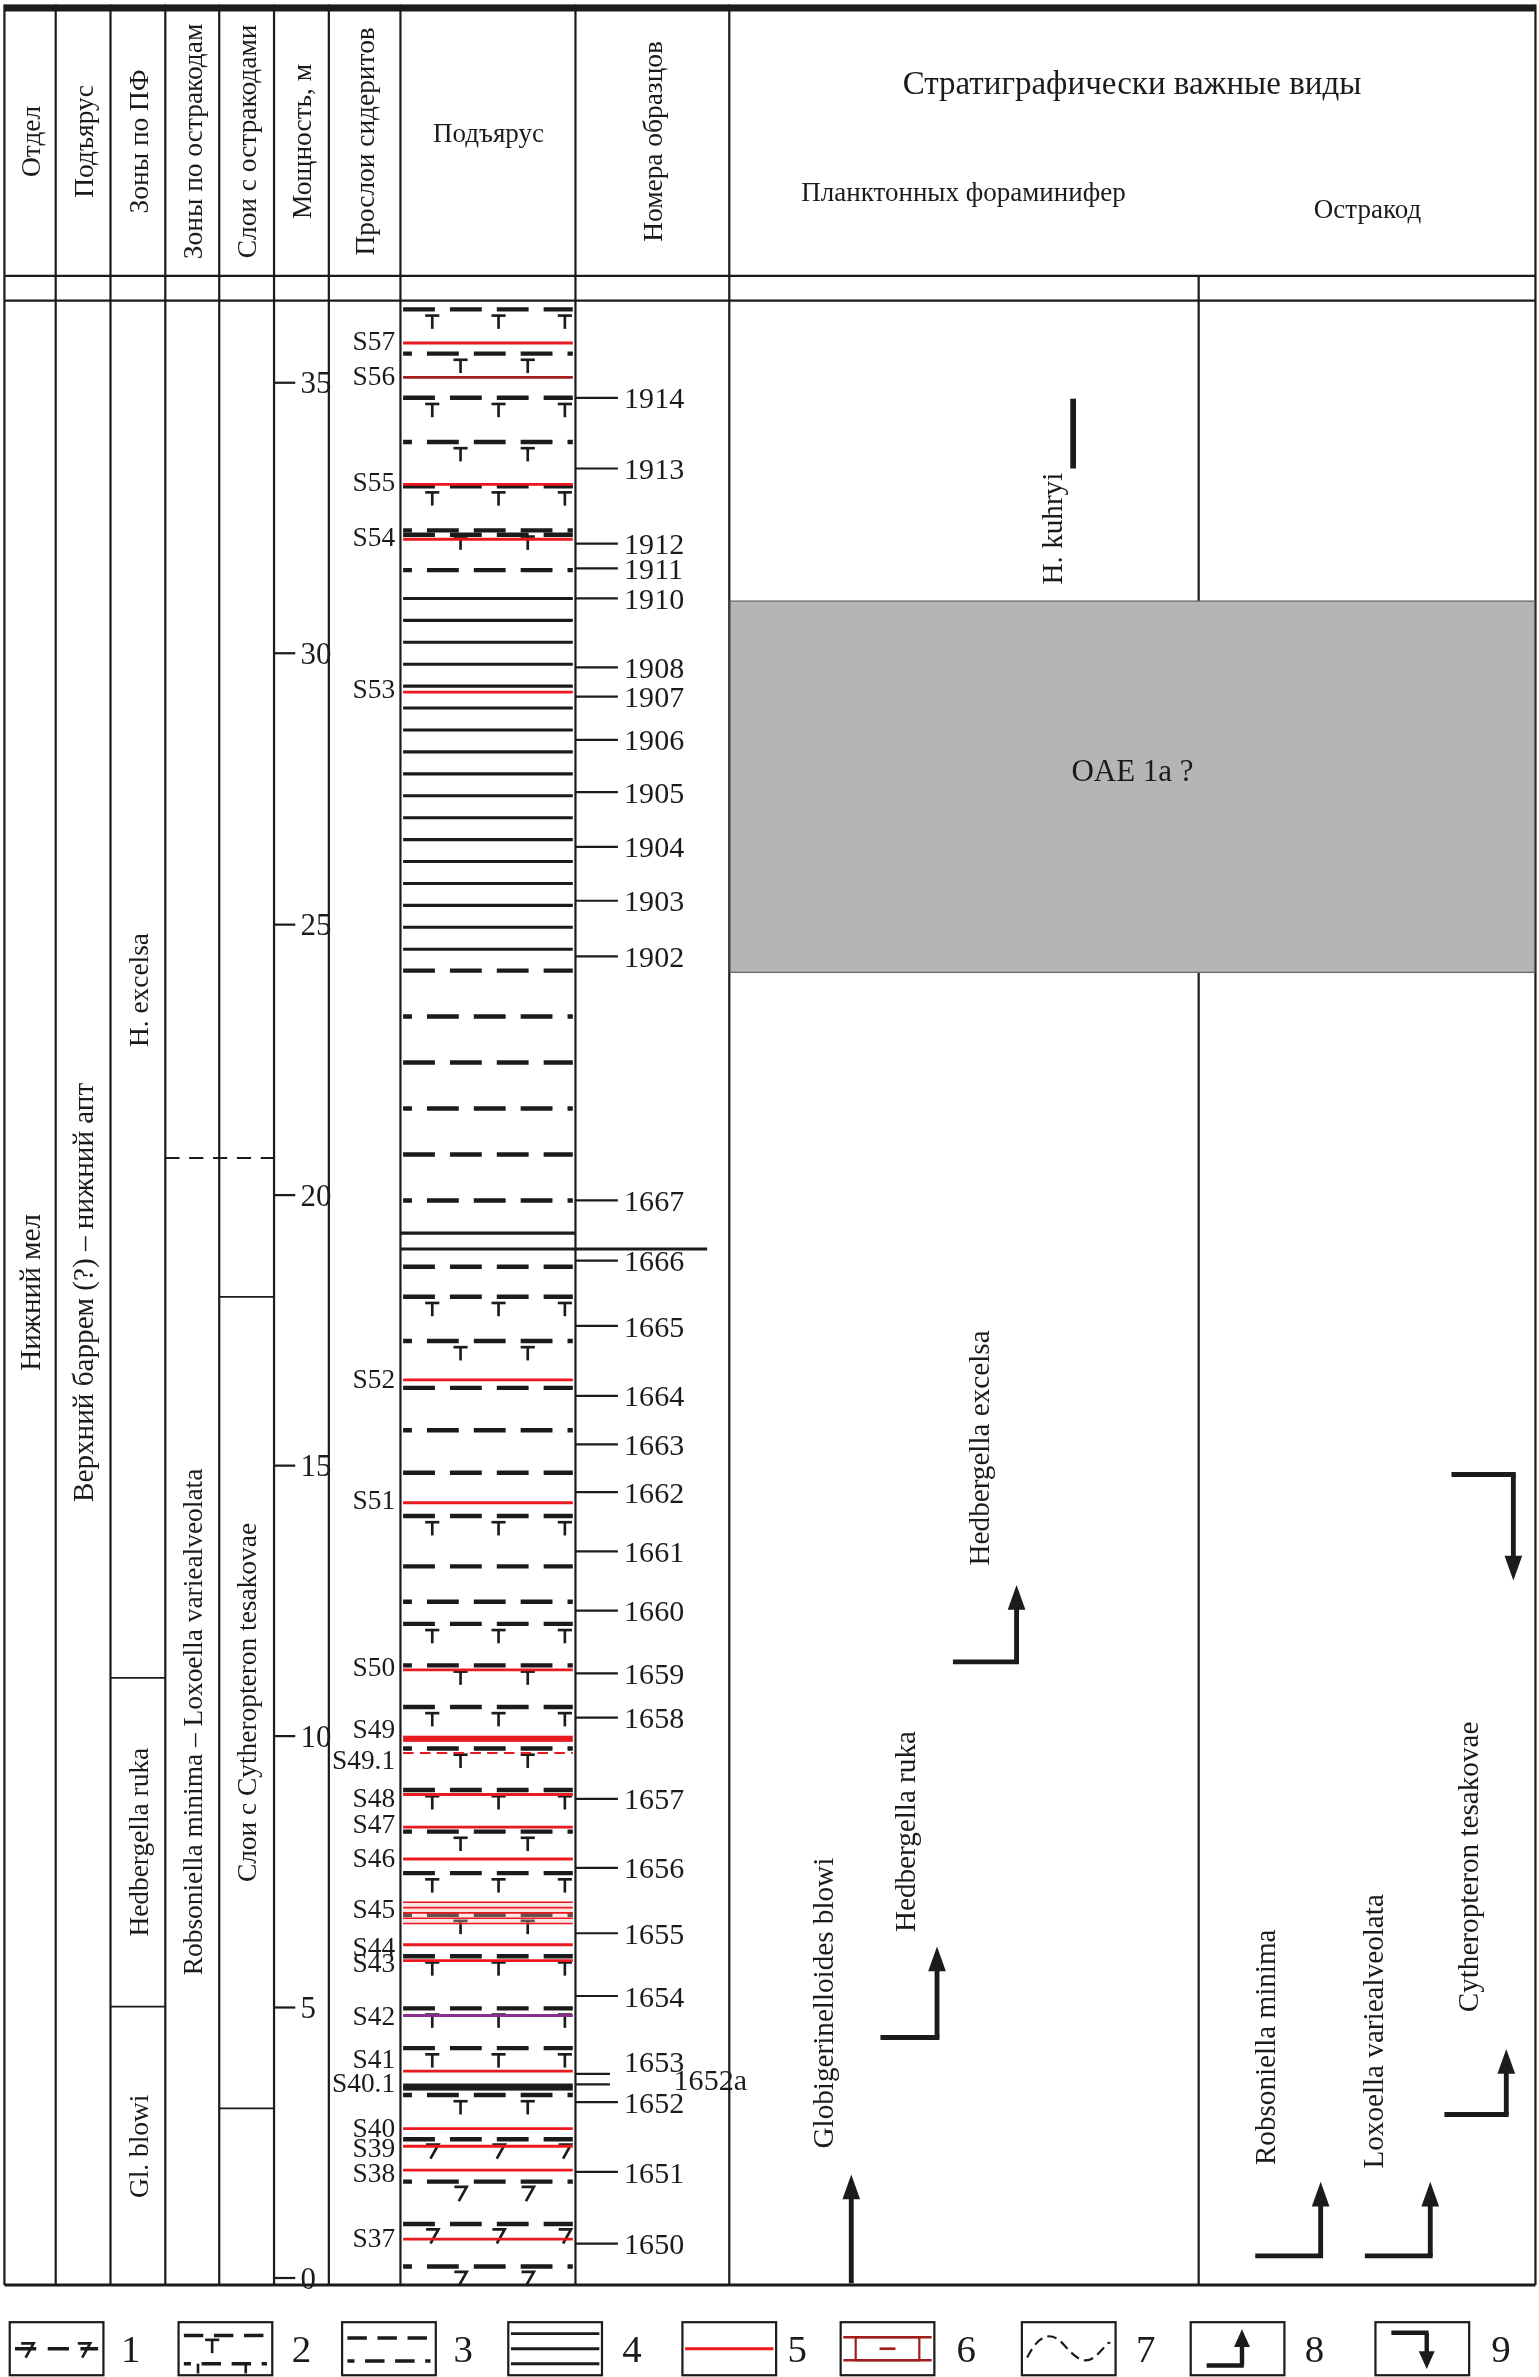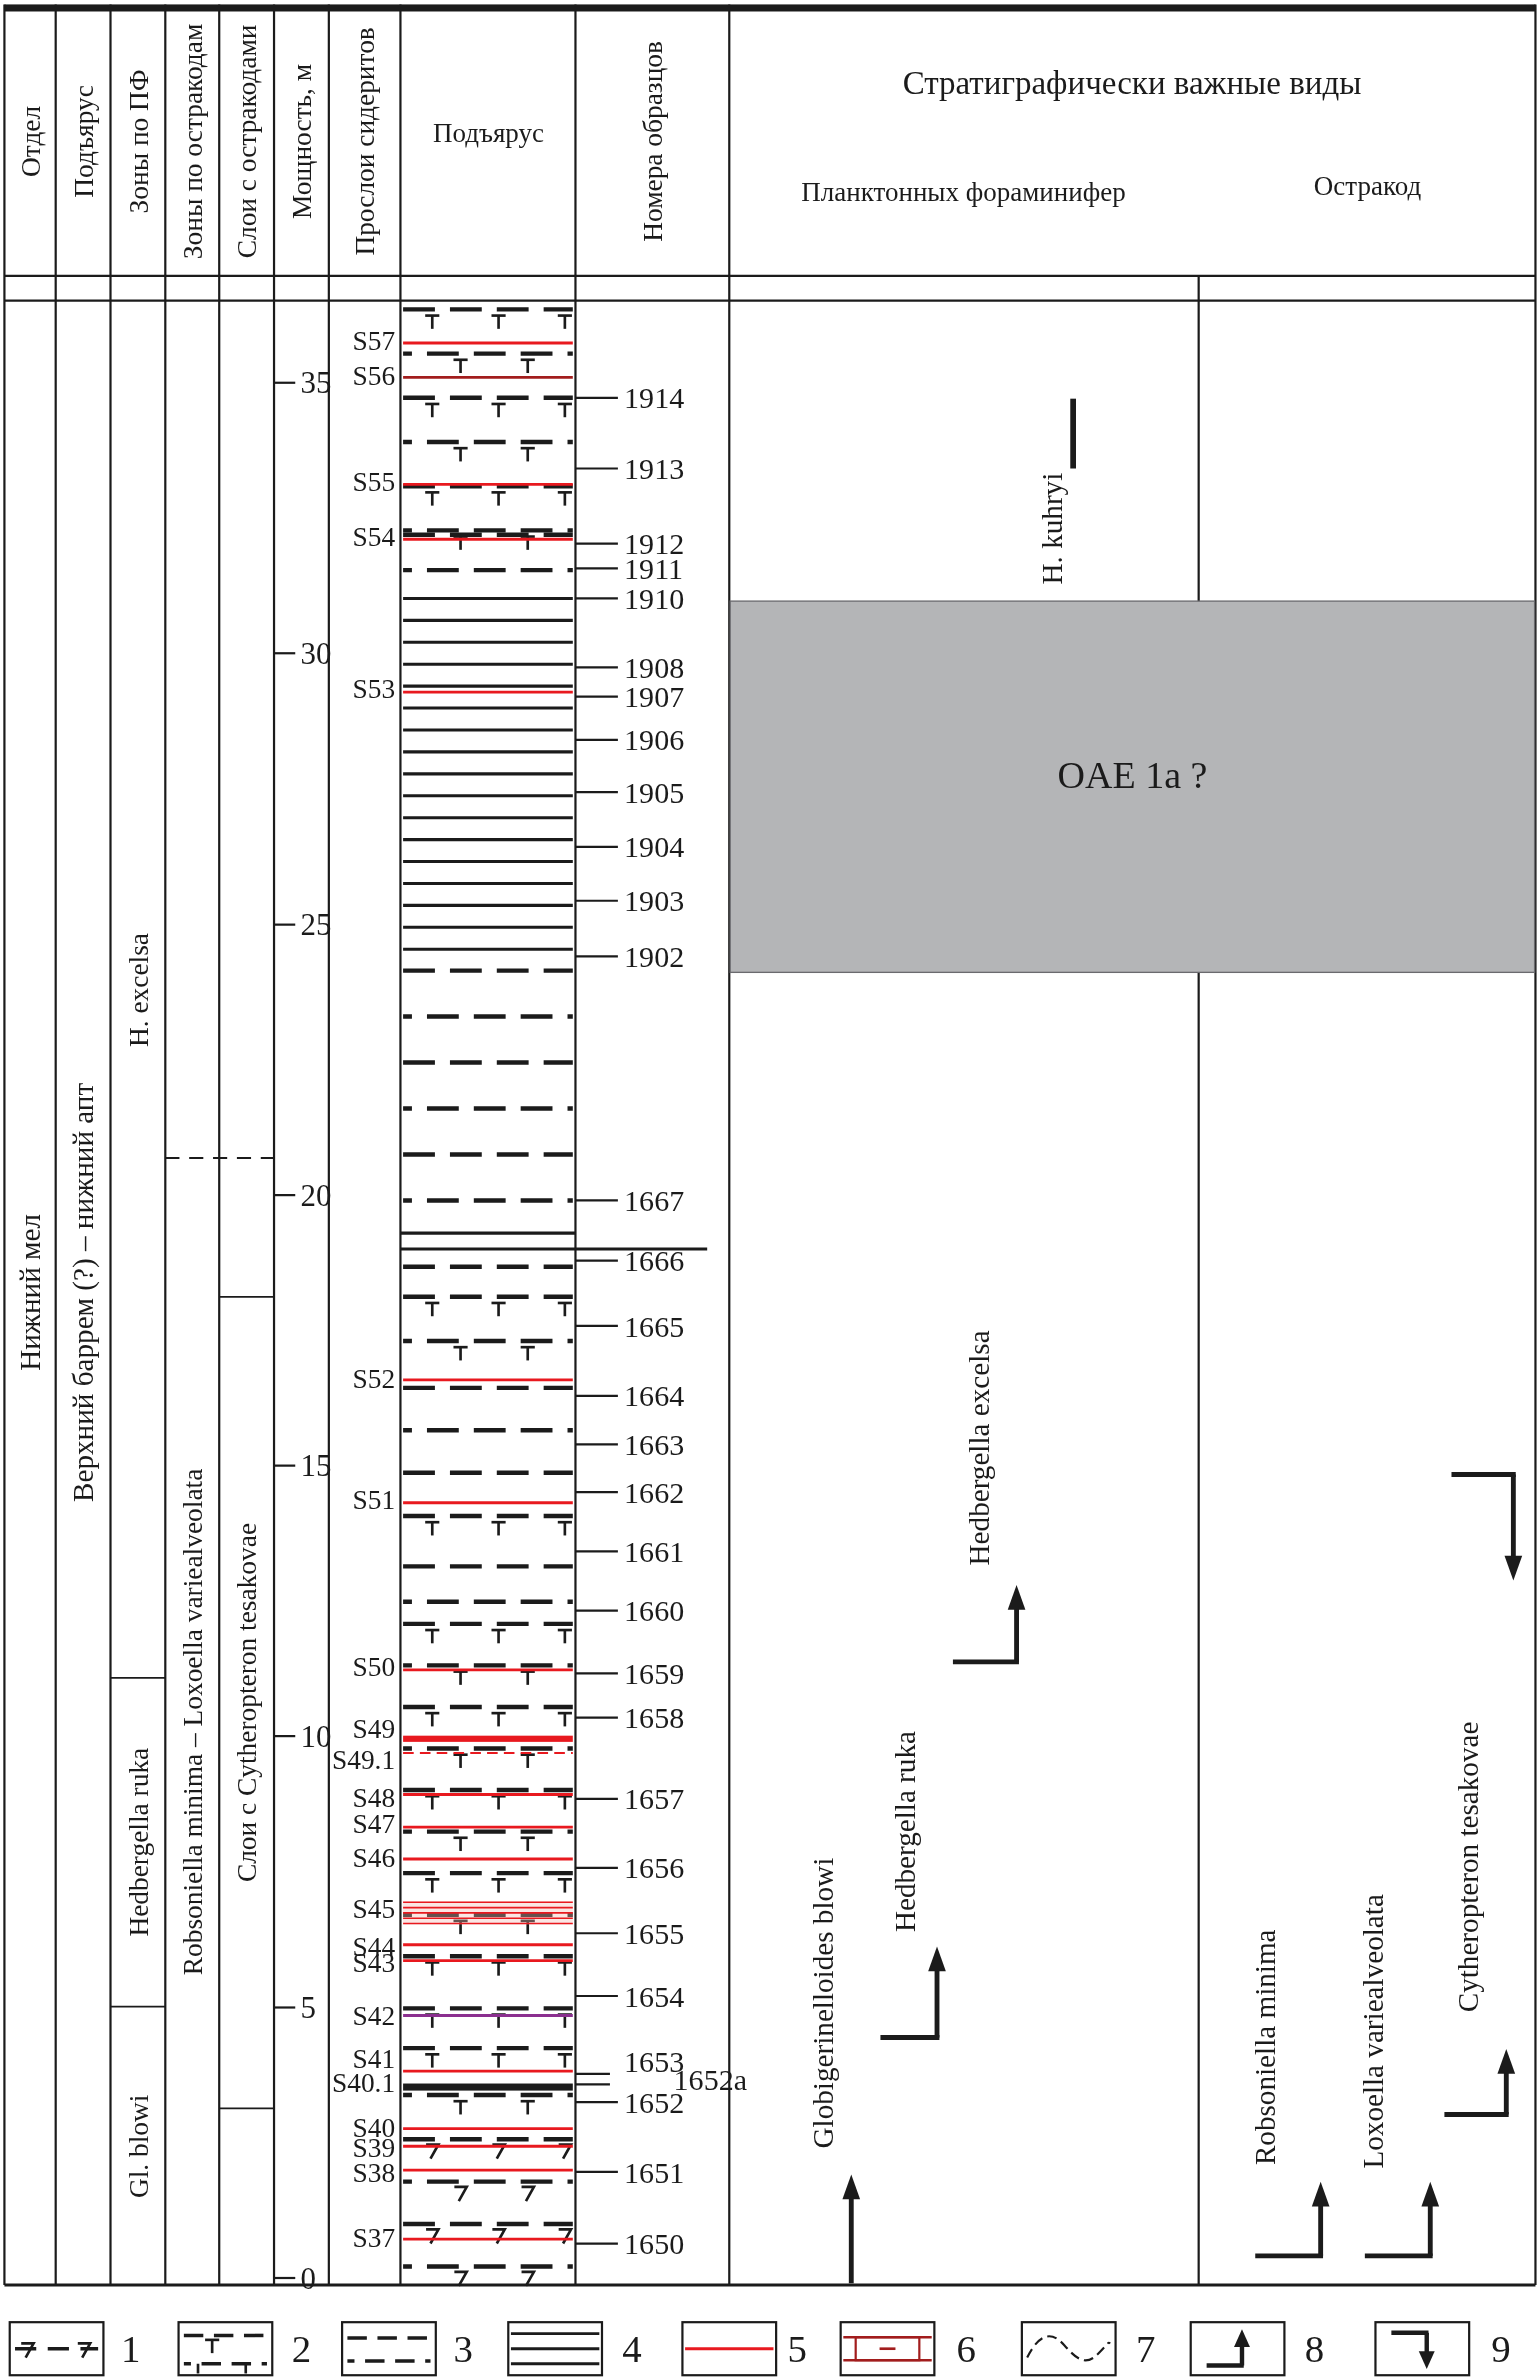--- a/index.html
+++ b/index.html
@@ -5,21 +5,21 @@
   html,body{margin:0;padding:0;background:#fff;}
   .stage{position:relative;width:1539px;height:2377px;background:#fff;overflow:hidden;
          font-family:"Liberation Serif","DejaVu Serif",serif;color:#1b1b1b;}
   .stage svg{position:absolute;left:0;top:0;}
   .ov{position:absolute;white-space:nowrap;color:#1b1b1b;
       font-family:"Liberation Serif","DejaVu Serif",serif;}
   .ov.center{text-align:center;}
   .t-group{font-size:33px;}
   .t-sub{font-size:27px;}
   .t-lith{font-size:27px;}
-  .t-oae{font-size:38px;}
+  .t-oae{font-size:31px;}
   
   text{fill:#1b1b1b;font-family:"Liberation Serif","DejaVu Serif",serif;}
   .t-col{font-size:31px;}
   .t-zone{font-size:31px;}
   .t-left{font-size:33px;}
   .t-sp{font-size:33px;}
   .t-num{font-size:34px;}
   .t-s{font-size:31px;}
   .t-depth{font-size:35px;}
   .t-leg{font-size:44px;}
@@ -464,17 +464,17 @@
         <text class="t-leg" text-anchor="start" transform="translate(1476 2672)">8</text>
         <rect x="1556" y="2627" width="106" height="60" fill="#fff" stroke="#1b1b1b" stroke-width="2.5"></rect>
         <line x1="1574" y1="2639" x2="1616" y2="2639" stroke="#1b1b1b" stroke-width="5"></line>
         <line x1="1614" y1="2639" x2="1614" y2="2665" stroke="#1b1b1b" stroke-width="5"></line>
         <polygon points="1614,2680 1605,2660 1623,2660" fill="#1b1b1b"></polygon>
         <text class="t-leg" text-anchor="start" transform="translate(1687 2672)">9</text>
       </g>
     </svg>
   <div class="ov center t-group" style="left:729px;top:65px;width:806px;">Стратиграфически важные виды</div>
   <div class="ov center t-sub" style="left:729px;top:177px;width:469px;">Планктонных фораминифер</div>
-  <div class="ov center t-sub" style="left:1199px;top:171px;width:337px;">Остракод</div>
+  <div class="ov center t-sub" style="left:1199px;top:194px;width:337px;">Остракод</div>
   <div class="ov center t-lith" style="left:401px;top:118px;width:175px;">Подъярус</div>
   <div class="ov center t-oae" style="left:730px;top:753px;width:805px;">OAE 1a ?</div>
 </div>
 
 
 </body></html>

